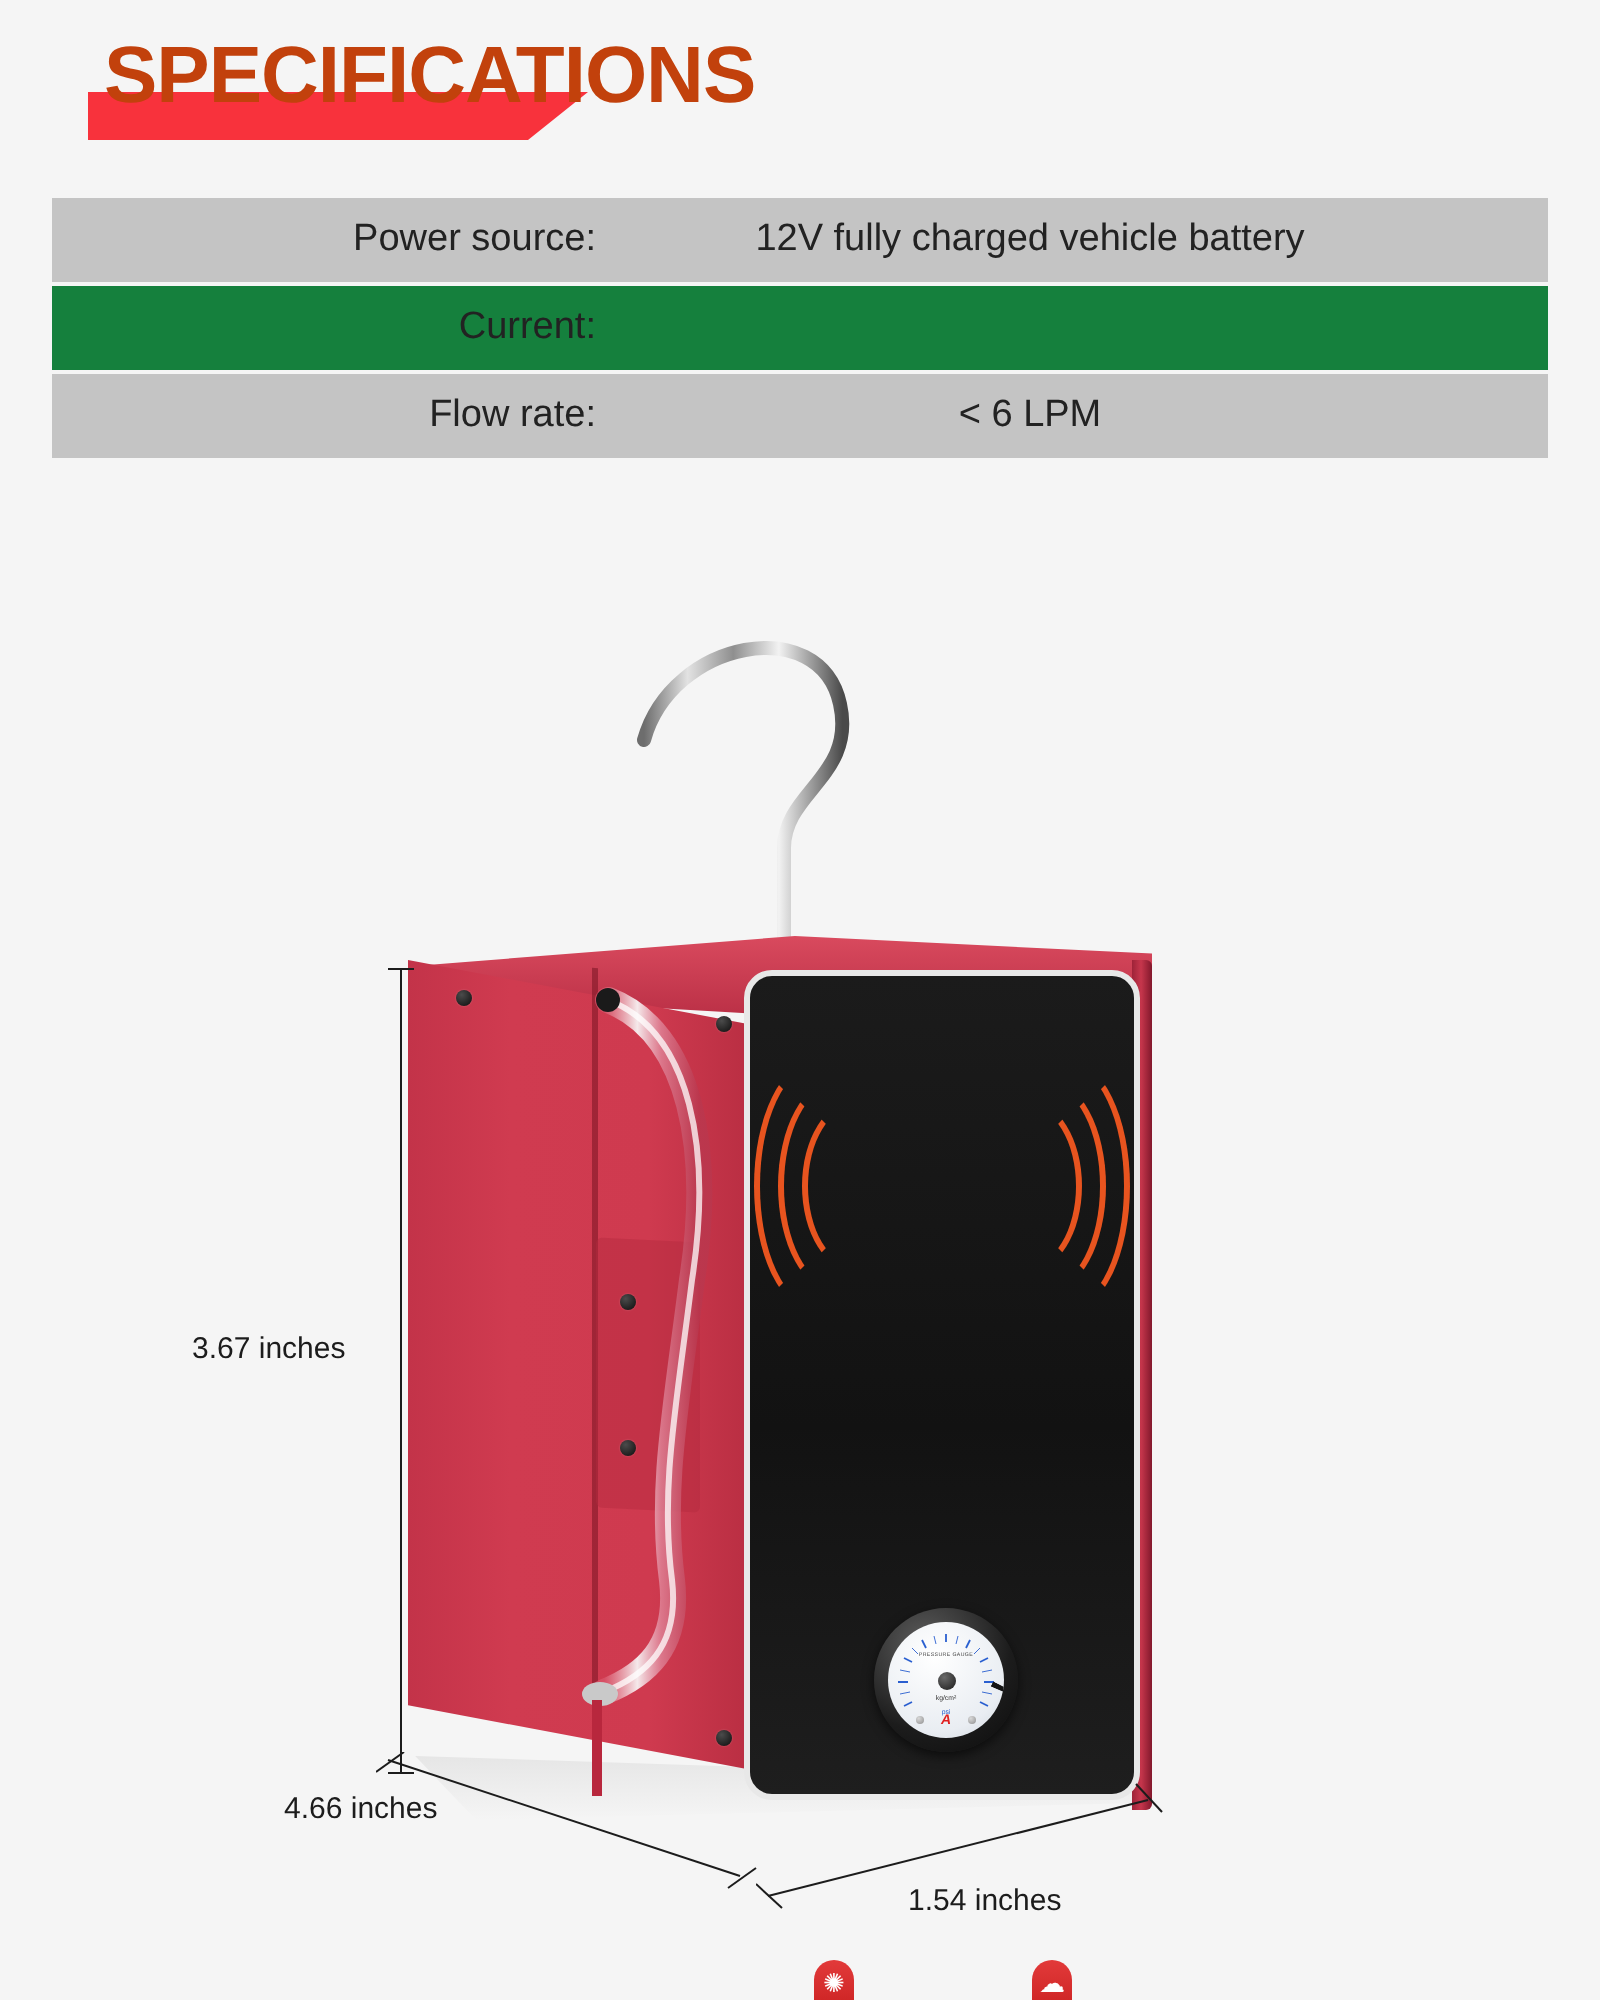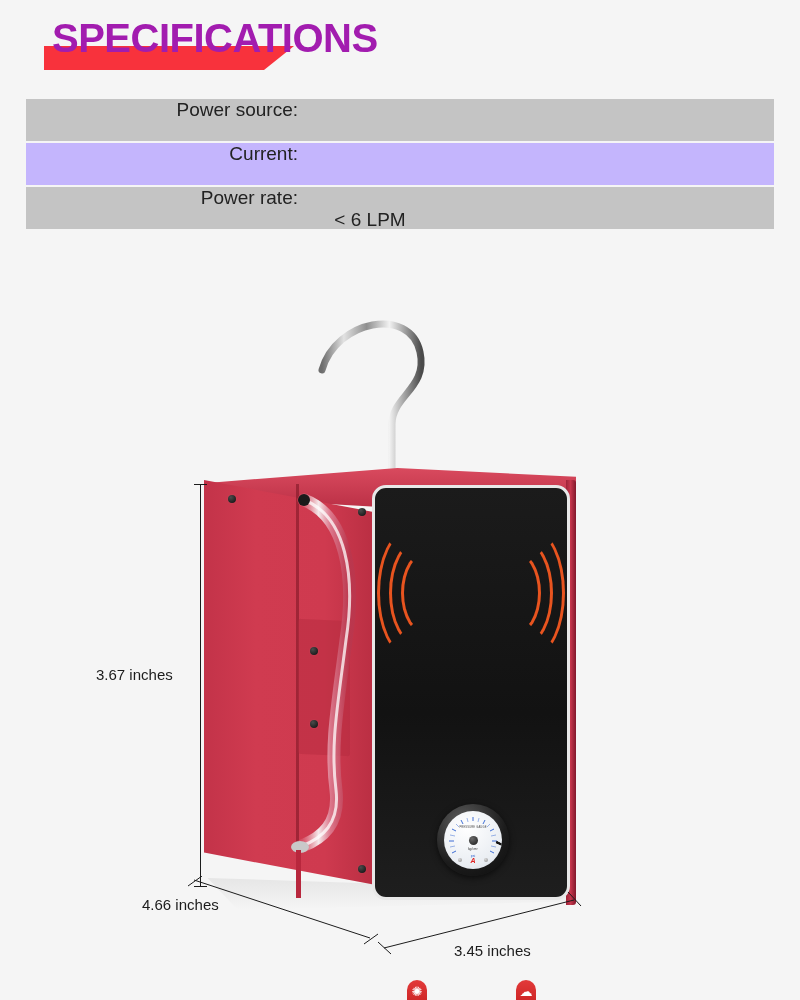--- a/index.html
+++ b/index.html
@@ -27,39 +27,39 @@
     width: 250px; height: 24px;
     background: #f8323c;
     clip-path: polygon(0 0, 100% 0, 88% 100%, 0 100%);
   }
   .header-title {
     position: absolute;
     left: 52px; top: 18px;
     font-size: 40px;
     font-weight: bold;
     letter-spacing: -0.5px;
-    color: #a21caf;
+    color: #c2410c;
     line-height: 1;
     white-space: nowrap;
   }
 
   
   .spec-table {
     position: absolute;
     left: 26px; top: 99px;
     width: 748px;
   }
   .spec-row {
     display: flex;
     height: 42px;
+    align-items: center;
     margin-bottom: 2px;
-    flex-direction: column;
   }
   .spec-row.odd  { background: #c4c4c4; }
-  .spec-row.even { background: #c4b5fd; }
+  .spec-row.even { background: #15803d; }
   .spec-label {
     width: 290px;
     text-align: right;
     padding-right: 18px;
     box-sizing: border-box;
     font-size: 19px;
     color: #222;
   }
   .spec-value {
     flex: 1;
@@ -276,28 +276,29 @@
 
 <div class="header">
   <div class="header-banner"></div>
   <div class="header-title">SPECIFICATIONS</div>
 </div>
 
 <div class="spec-table">
 
   <div class="spec-row odd">
     <div class="spec-label">Power source:</div>
+    <div class="spec-value">12V fully charged vehicle battery</div>
   </div>
 
   <div class="spec-row even">
     <div class="spec-label">Current:</div>
   </div>
 
   <div class="spec-row odd">
-    <div class="spec-label">Power rate:</div>
+    <div class="spec-label">Flow rate:</div>
     <div class="spec-value">&lt; 6 LPM</div>
   </div>
 
 
 </div>
 
 <div class="scene">
 
   <svg class="hook" width="200" height="220" viewBox="0 0 200 220">
     <defs>
@@ -418,15 +419,15 @@
     <line x1="0" y1="10" x2="14" y2="0" stroke="#1c1c1c" stroke-width="1"></line>
     <line x1="176" y1="68" x2="190" y2="58" stroke="#1c1c1c" stroke-width="1"></line>
   </svg>
   <div class="dim-label" style="left:142px; top:616px;text-align:right;">4.66 inches</div>
 
   <svg style="position:absolute; left:378px; top:610px;" width="220" height="70" viewBox="0 0 220 70">
     <line x1="6" y1="58" x2="196" y2="10" stroke="#1c1c1c" stroke-width="1"></line>
     <line x1="0" y1="52" x2="13" y2="64" stroke="#1c1c1c" stroke-width="1"></line>
     <line x1="190" y1="2" x2="203" y2="16" stroke="#1c1c1c" stroke-width="1"></line>
   </svg>
-  <div class="dim-label" style="left:454px; top:662px;">3.45 inches</div>
+  <div class="dim-label" style="left:454px; top:662px;">1.54 inches</div>
 
 </div>
 
 </body></html>

